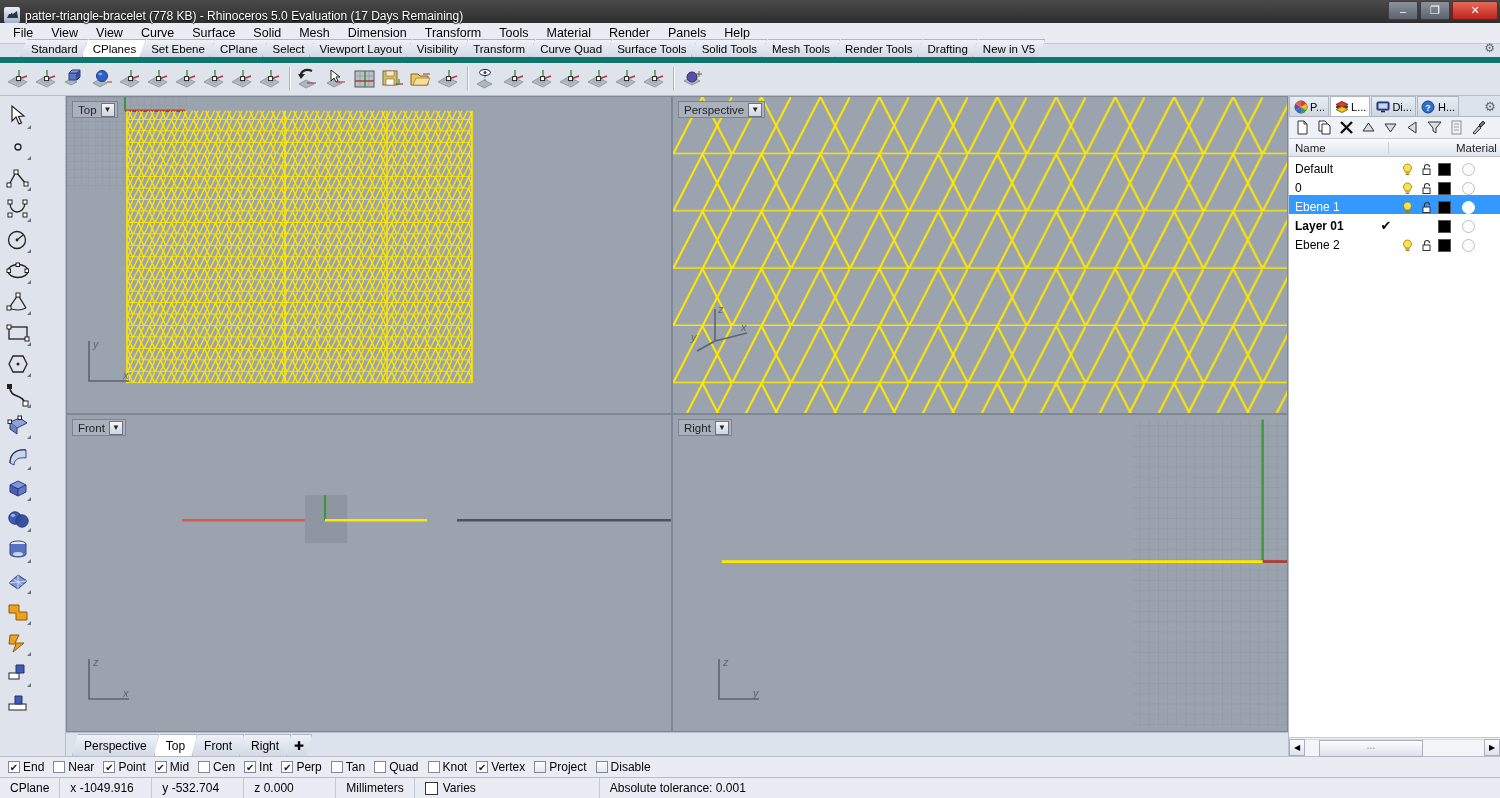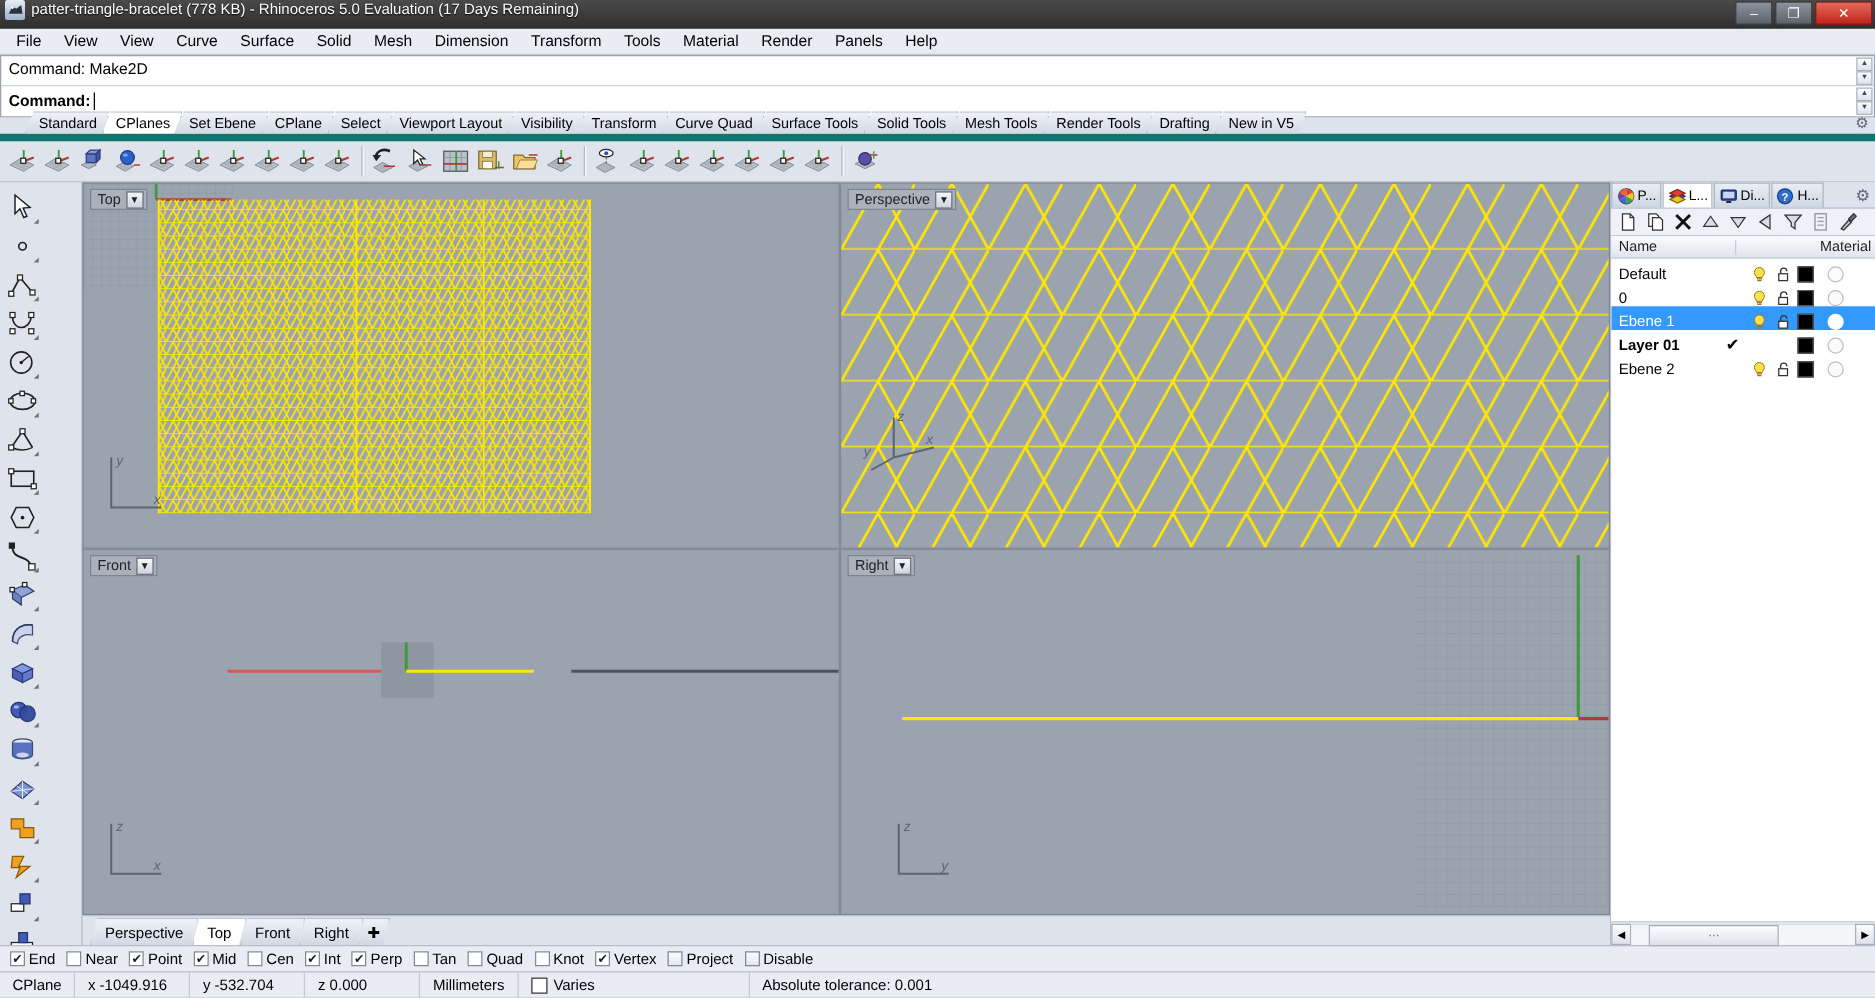--- a/index.html
+++ b/index.html
@@ -6,21 +6,21 @@
   html, body {
     width: 1500px; height: 798px; overflow: hidden;
     font-family: "Liberation Sans", sans-serif;
     font-size: 12px; background: #d7dce5; color: #000;
   }
   #app { width: 1500px; height: 798px; display: flex; flex-direction: column; position: relative; }
 
   
   .titlebar {
     height: 23px; background: linear-gradient(#4a4a4a, #2e2e2e);
-    display: flex; align-items: flex-start; color: #fff; font-size: 12px;
+    display: flex; align-items: flex-end; color: #fff; font-size: 12px;
     position: relative; flex: 0 0 23px;
   }
   .app-icon {
     width: 16px; height: 16px; margin: 0 5px 0 4px; border-radius: 2px;
     background: linear-gradient(#e8eef7,#9fb2cc); display: flex;
     align-items: center; justify-content: center; font-size: 10px; color: #223;
   }
   .title-text { white-space: nowrap; text-shadow: 0 1px 1px #000; }
   .win-btns { position: absolute; right: 0; top: 0; display: flex; height: 23px; }
   .win-btn {
@@ -207,37 +207,20 @@
       <div class="menu-item">Mesh</div>
       <div class="menu-item">Dimension</div>
       <div class="menu-item">Transform</div>
       <div class="menu-item">Tools</div>
       <div class="menu-item">Material</div>
       <div class="menu-item">Render</div>
       <div class="menu-item">Panels</div>
       <div class="menu-item">Help</div>
     </div>
 
-  <div class="cmdarea">
-    <div class="cmdhistory">
-      <span>Command: Make2D</span>
-      <div class="spin">
-        <div>▲</div>
-        <div>▼</div>
-      </div>
-    </div>
-    <div class="cmdline">
-      <span>Command:</span>
-      <span class="caret"></span>
-      <div class="spin">
-        <div>▲</div>
-        <div>▼</div>
-      </div>
-    </div>
-  </div>
 
   <div class="tabstrip" id="tabstrip">
     <div class="ttab">Standard</div>
       <div class="ttab active">CPlanes</div>
       <div class="ttab">Set Ebene</div>
       <div class="ttab">CPlane</div>
       <div class="ttab">Select</div>
       <div class="ttab">Viewport Layout</div>
       <div class="ttab">Visibility</div>
       <div class="ttab">Transform</div>

